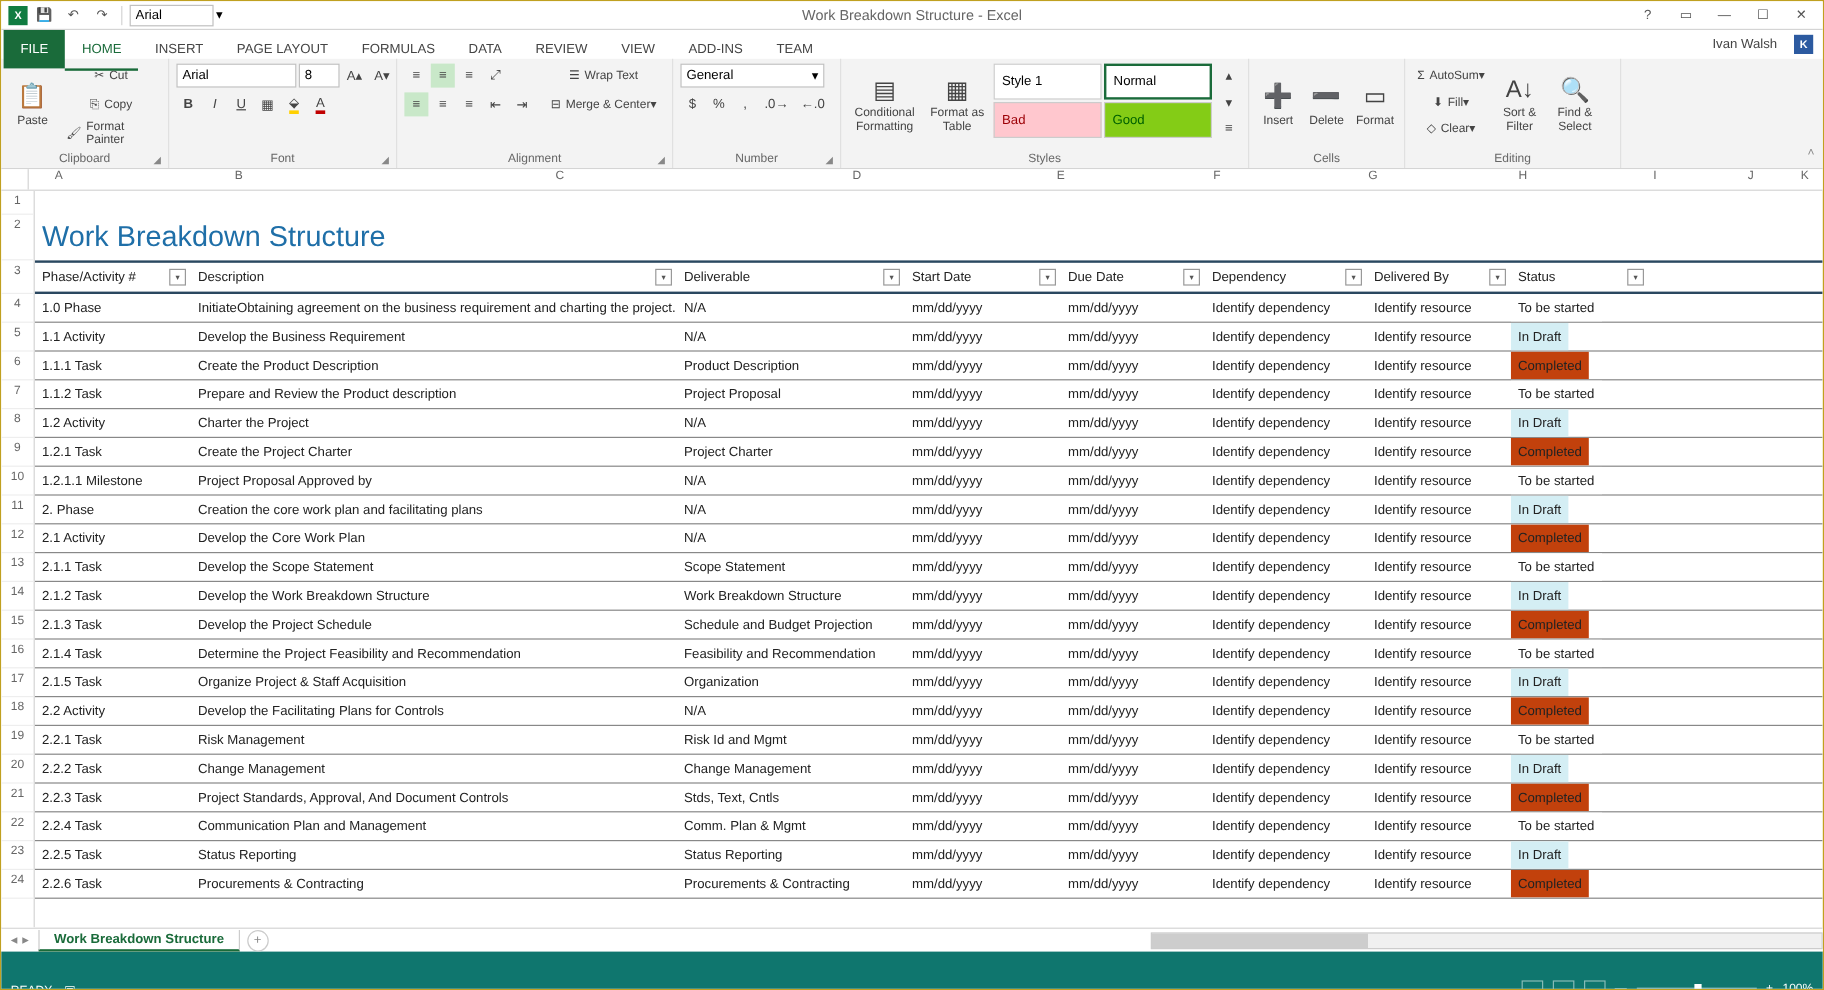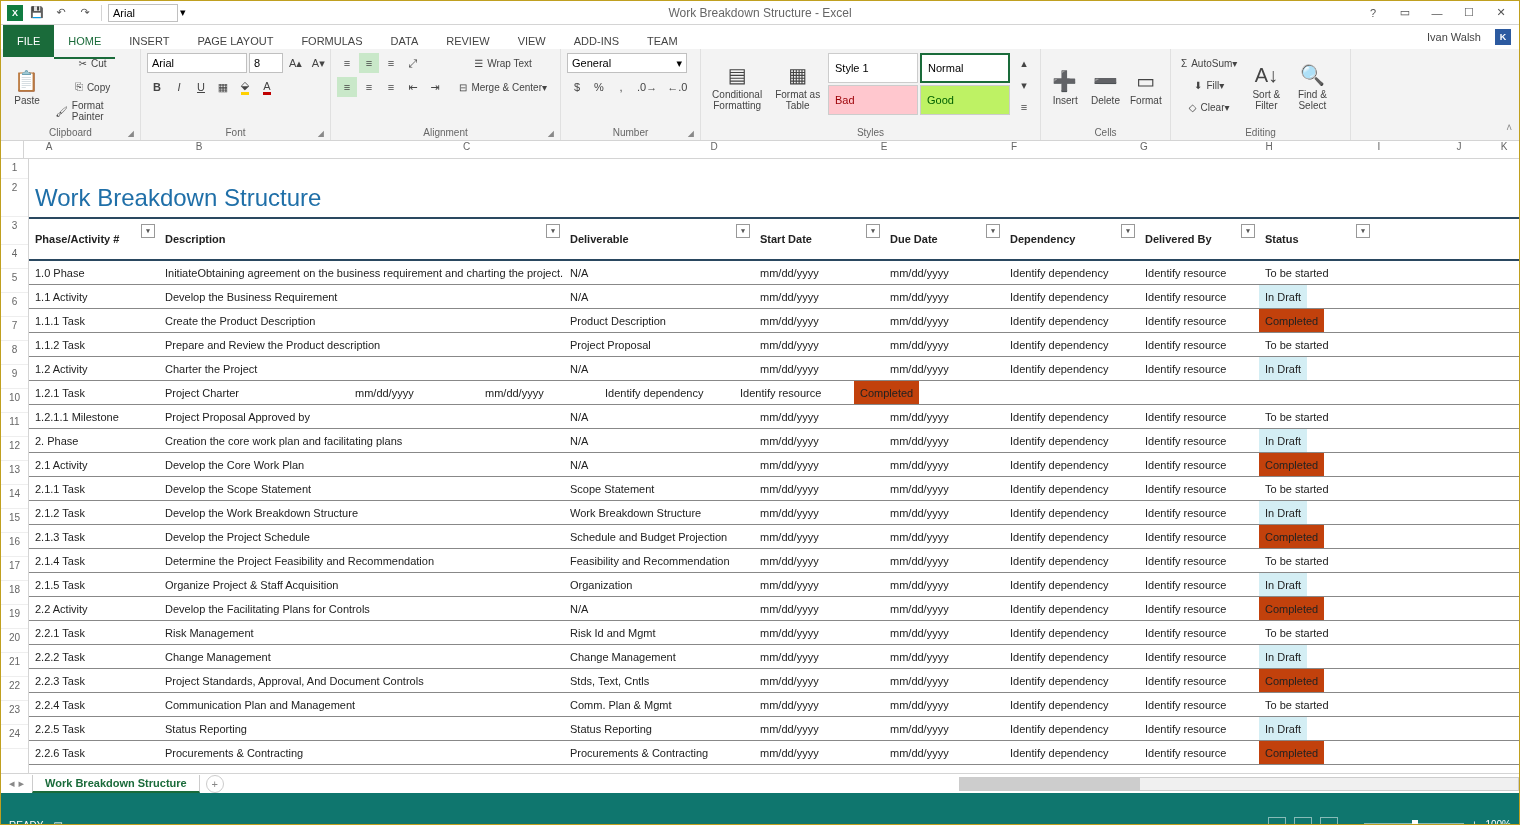--- a/index.html
+++ b/index.html
@@ -35,38 +35,38 @@
 .bigbtn .ico { font-size: 20px; height: 28px; display: flex; align-items: center; }
 .vstack { display: flex; flex-direction: column; gap: 2px; }
 .hstack { display: flex; gap: 2px; align-items: center; }
 .smbtn { height: 20px; min-width: 20px; padding: 0 4px; display: flex; align-items: center; justify-content: center; color: #444; cursor: pointer; font-size: 11px; }
 .smbtn.txt { font-size: 10px; }
 .combo { border: 1px solid #c0c0c0; background: #fff; height: 20px; padding: 0 4px; font-size: 11px; display: flex; align-items: center; }
 .styles-gallery { display: grid; grid-template-columns: 90px 90px; gap: 2px; }
 .style-cell { border: 1px solid #ccc; background: #fff; height: 30px; padding: 3px 6px; font-size: 11px; display: flex; align-items: center; }
 .style-cell.normal { border: 2px solid #1a6b3a; }
 .style-cell.bad { color: #9c0006; background: #ffc7ce; }
-.style-cell.good { color: #006100; background: #bef264; }
+.style-cell.good { color: #006100; background: #84cc16; }
 
 
 .col-letters { height: 18px; display: flex; border-bottom: 1px solid #d4d4d4; font-size: 10px; color: #666; background: #fff; }
 .rowhead-spacer { width: 28px; border-right: 1px solid #d4d4d4; }
 .col-letter { text-align: center; border-right: 0; }
 
 
 .sheet { display: flex; height: 614px; overflow: hidden; }
 .rownums { width: 28px; background: #fff; border-right: 1px solid #d4d4d4; }
 .rownum { height: 24px; font-size: 10px; color: #666; display: flex; align-items: flex-start; justify-content: center; padding-top: 3px; border-bottom: 1px solid #eee; }
 .rownum.r1 { height: 20px; }
 .rownum.r2 { height: 38px; }
 .rownum.r3 { height: 28px; }
 .grid { flex: 1; overflow: hidden; }
 .title-row { height: 38px; display: flex; align-items: center; padding-left: 6px; }
 .wbs-title { font-size: 24px; color: #1f6fa8; font-weight: 400; }
-.header-row { height: 44px; display: flex; border-top: 2px solid #2a4860; border-bottom: 2px solid #2a4860; font-size: 11px; color: #222; font-weight: bold; text-align: center; }
+.header-row { height: 28px; display: flex; border-top: 2px solid #2a4860; border-bottom: 2px solid #2a4860; font-size: 11px; color: #222; font-weight: normal; text-align: center; }
 .hcell { display: flex; align-items: center; padding: 0 6px; position: relative; }
 .filter-btn { position: absolute; right: 4px; top: 5px; width: 14px; height: 14px; border: 1px solid #999; background: #fff; font-size: 7px; display: flex; align-items: center; justify-content: center; color: #555; cursor: pointer; }
 .data-row { height: 24px; display: flex; border-bottom: 1px solid #888; font-size: 11px; color: #222; }
 .dcell { display: flex; align-items: center; padding: 0 6px; overflow: hidden; white-space: nowrap; }
 .dcell.bold { font-weight: normal; }
 .status-cell { padding: 0; }
 .status-inner { height: 100%; display: flex; align-items: center; padding: 0 6px; }
 .st-started { background: #fff; }
 .st-draft { background: #d4eef4; }
 .st-completed { background: #c2410c; }
@@ -414,20 +414,21 @@
           <div class="dcell cD">mm/dd/yyyy</div>
           <div class="dcell cE">mm/dd/yyyy</div>
           <div class="dcell cF">Identify dependency</div>
           <div class="dcell cG">Identify resource</div>
           <div class="dcell cH status-cell">
             <div class="status-inner st-draft">In Draft</div>
           </div>
         </div>
         <div class="data-row">
           <div class="dcell cA">1.2.1 Task</div>
+          <div class="dcell cB">Create the Project Charter</div>
           <div class="dcell cC">Project Charter</div>
           <div class="dcell cD">mm/dd/yyyy</div>
           <div class="dcell cE">mm/dd/yyyy</div>
           <div class="dcell cF">Identify dependency</div>
           <div class="dcell cG">Identify resource</div>
           <div class="dcell cH status-cell">
             <div class="status-inner st-completed">Completed</div>
           </div>
         </div>
         <div class="data-row">

